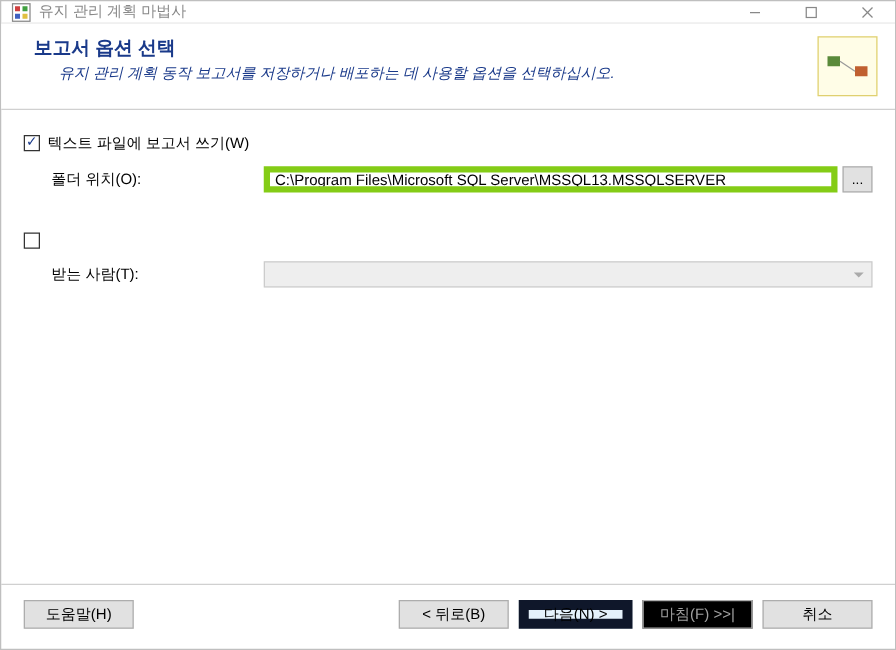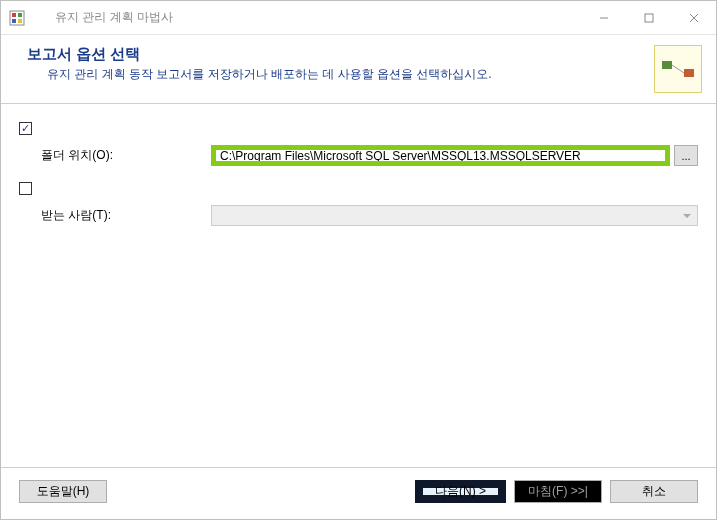--- a/index.html
+++ b/index.html
@@ -14,28 +14,27 @@
   }
   .window {
     width: 717px;
     height: 520px;
     border: 1px solid #bfbfbf;
     background: #fff;
     display: flex;
     flex-direction: column;
   }
   .titlebar {
-    height: 34px;
+    height: 18px;
     display: flex;
     align-items: center;
     padding-left: 8px;
     color: #888;
     font-size: 12px;
     border-bottom: 1px solid #e5e5e5;
-    gap: 24px;
   }
   .titlebar .ico {
     width: 16px; height: 16px;
     margin-right: 6px;
     display: inline-block;
   }
   .titlebar .title-text { flex: 1; }
   .titlebar .ctrls { display: flex; }
   .titlebar .ctrl {
     width: 45px; height: 29px;
@@ -57,20 +56,21 @@
   .header h1 {
     margin: 0 0 2px 0;
     font-size: 15px;
     font-weight: bold;
     color: #1a3a8a;
   }
   .header p {
     margin: 0 0 0 20px;
     font-size: 12px;
     color: #1a3a8a;
+    font-style: italic;
   }
   .header-icon {
     width: 48px; height: 48px;
     background: #fffde7;
     border: 1px solid #e0d070;
     display: flex; align-items: center; justify-content: center;
     margin-left: 10px;
   }
   .content {
     flex: 1;
@@ -96,21 +96,21 @@
     line-height: 1;
   }
   .chk-label {
     font-size: 12px;
     color: #000;
   }
   .field-row {
     display: flex;
     align-items: center;
     margin-left: 22px;
-    margin-bottom: 16px;
+    margin-bottom: 32px;
   }
   .field-label {
     width: 170px;
     font-size: 12px;
     color: #000;
   }
   .textbox {
     flex: 1;
     height: 21px;
     border: 5px solid #84cc16;
@@ -221,20 +221,21 @@
         <rect x="24" y="14" width="10" height="8" fill="#c06030"></rect>
         <line x1="12" y1="10" x2="24" y2="18" stroke="#999" stroke-width="1"></line>
       </svg>
     </div>
   </div>
 
   <div class="content">
 
     <div class="row">
       <span class="checkbox checked"></span>
+      <span class="chk-label">텍스트 파일에 보고서 쓰기(W)</span>
     </div>
 
     <div class="field-row">
       <span class="field-label">폴더 위치(O):</span>
       <input type="text" class="textbox" value="C:\Program Files\Microsoft SQL Server\MSSQL13.MSSQLSERVER" style="">
       <span class="browse-btn">...</span>
     </div>
 
     <div class="row">
       <span class="checkbox"></span>
@@ -245,20 +246,21 @@
       <div class="combo">
         <span class="combo-arrow"></span>
       </div>
     </div>
 
   </div>
 
   <div class="footer">
     <button class="btn">도움말(H)</button>
     <span class="spacer"></span>
+    <button class="btn">&lt; 뒤로(B)</button>
     <span class="btn-gap"></span>
     <button class="btn default">다음(N) &gt;</button>
     <span class="btn-gap"></span>
     <button class="btn disabled">마침(F) &gt;&gt;|</button>
     <span class="btn-gap"></span>
     <button class="btn">취소</button>
   </div>
 
 </div>
 

